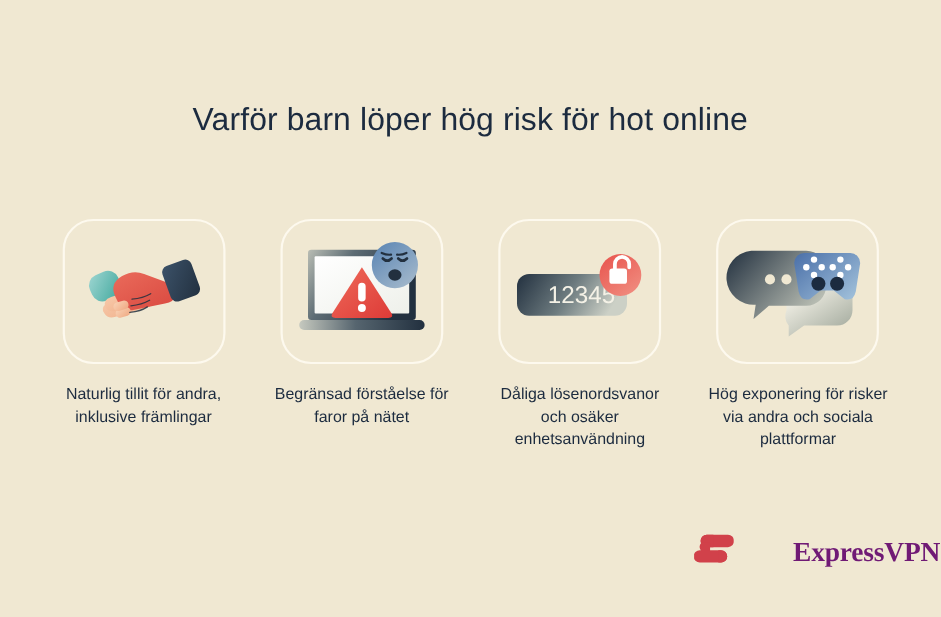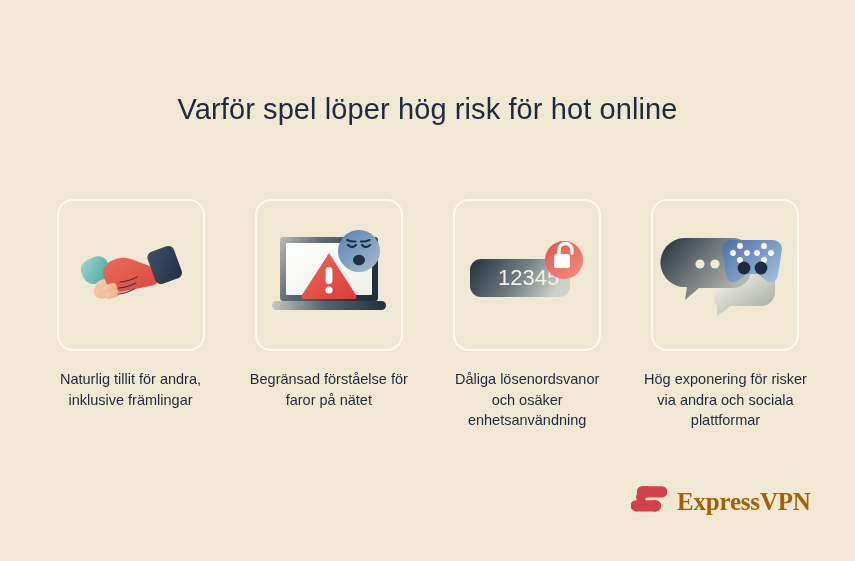--- a/index.html
+++ b/index.html
@@ -47,23 +47,23 @@
     align-items: flex-start;
   }
   .card {
     width: 165px;
     display: flex;
     flex-direction: column;
     align-items: center;
   }
   .icon-frame {
     width: 148px;
-    height: 152px;
+    height: 132px;
     border: 2px solid #fdf9ee;
-    border-radius: 16px;
+    border-radius: 28px;
     box-sizing: border-box;
     display: flex;
     align-items: center;
     justify-content: center;
     position: relative;
   }
   .icon-frame svg {
     display: block;
     overflow: visible;
   }
@@ -82,30 +82,31 @@
     left: 631px;
     top: 484px;
     display: flex;
     align-items: center;
     gap: 10px;
   }
   .logo-text {
     font-family: "Liberation Serif", serif;
     font-size: 25px;
     font-weight: 700;
-    color: #a16207;
+    color: #701a75;
     letter-spacing: -0.2px;
+    margin-left: 44px;
   }
 </style>
 </head>
 <body>
 
 <div class="infographic">
 
-  <h1 class="title">Varför spel löper hög risk för hot online</h1>
+  <h1 class="title">Varför barn löper hög risk för hot online</h1>
 
   <div class="cards">
 
     <div class="card">
       <div class="icon-frame">
         <span>
           <svg width="112" height="78" viewBox="0 0 112 78">
             <defs>
               <linearGradient id="sleeveL" x1="0" y1="0" x2="1" y2="1">
                 <stop offset="0%" stop-color="#9fd6d2"></stop>

